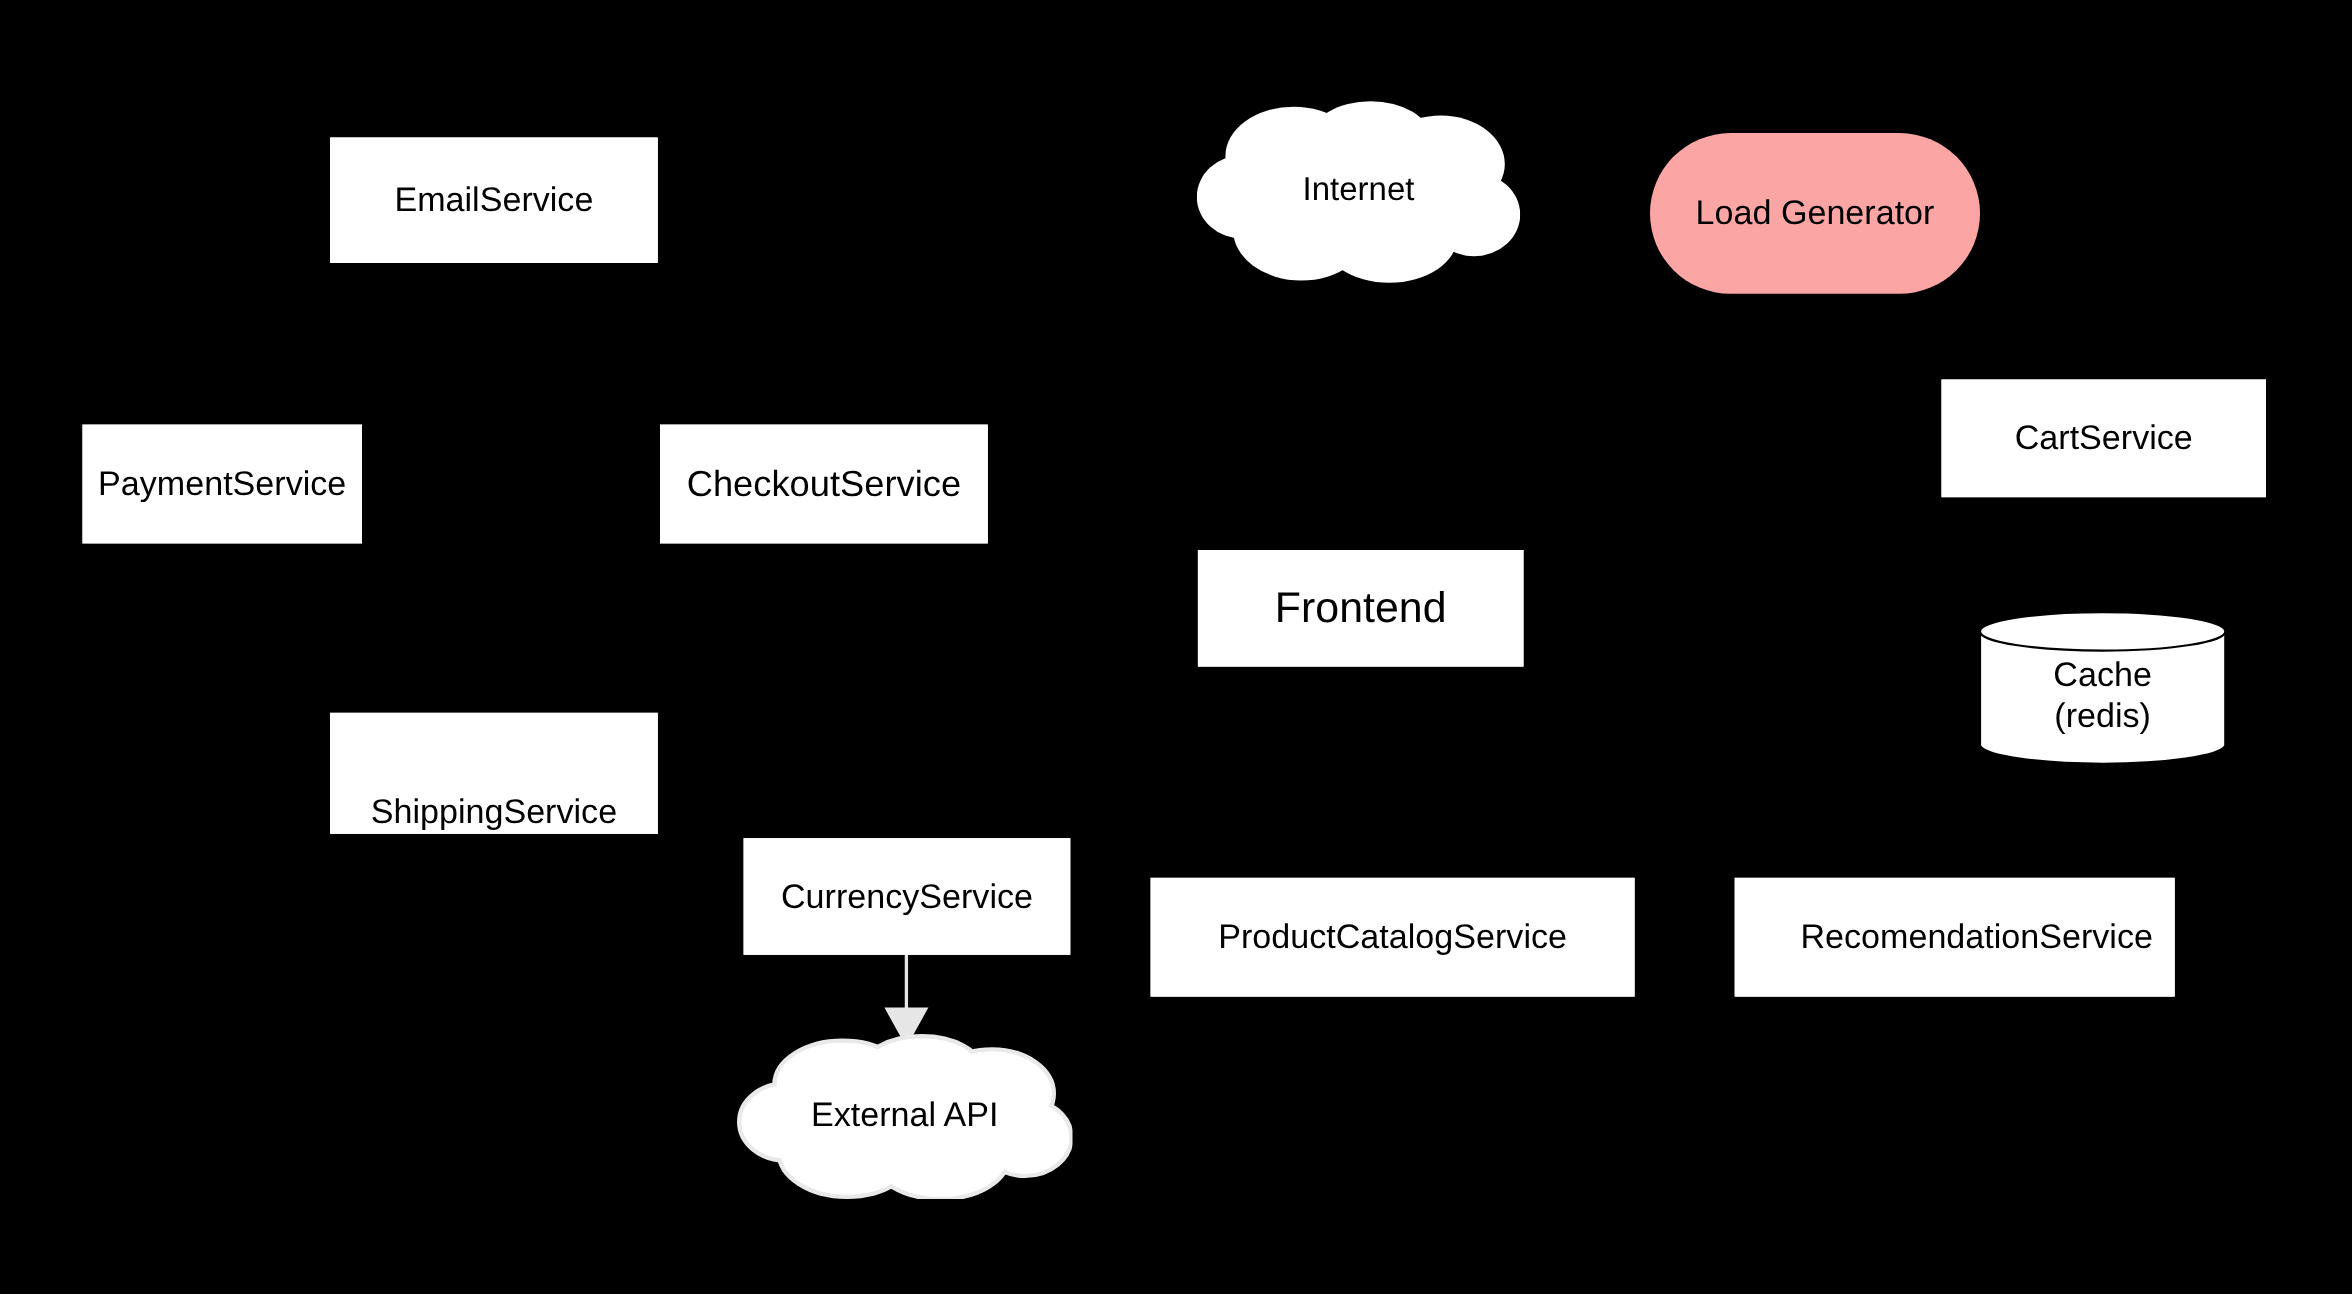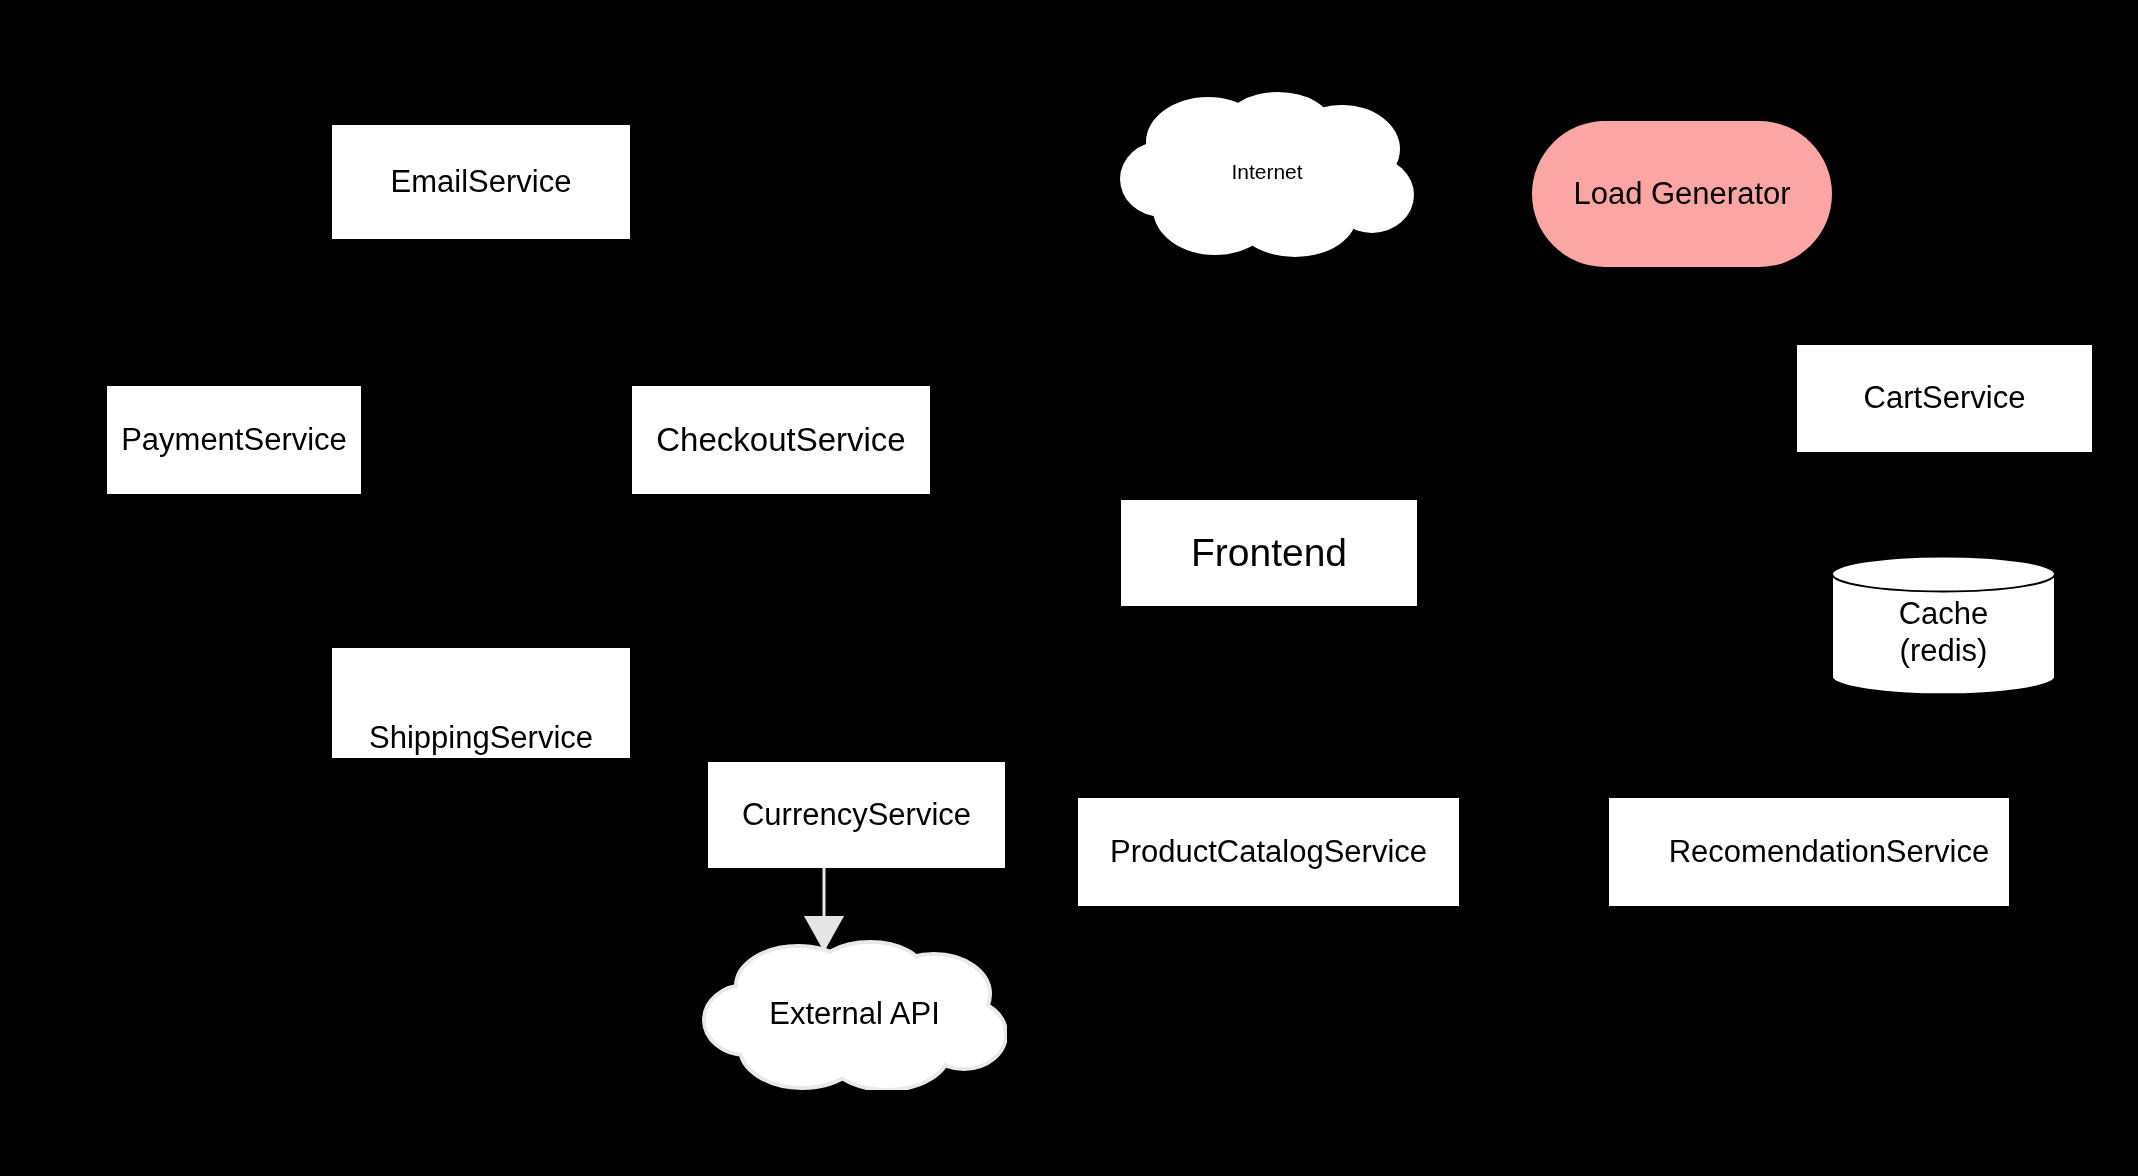--- a/index.html
+++ b/index.html
@@ -77,21 +77,21 @@
   
   #edges {
     position: absolute;
     left: 0;
     top: 0;
     width: 2138px;
     height: 1176px;
     pointer-events: none;
     z-index: 1;
   }
-  .node { z-index: 2; margin-left: 32px; }
+  .node { z-index: 2; }
 </style>
 </head>
 <body>
 
 <div id="canvas">
 
   <svg id="edges" viewBox="0 0 2138 1176" preserveAspectRatio="none">
     <g>
       <line x1="824" y1="868" x2="824" y2="918" stroke="#e6e6e6" stroke-width="3"></line>
       <polygon points="804,916 844,916 824,952" fill="#e6e6e6"></polygon>
@@ -112,21 +112,21 @@
   </div>
 
   <div class="node shape-rect" style="left:300px; top:648px; width:298px; height:110px; font-size:31px;align-items:flex-end;">
     <span class="node-label">ShippingService</span>
   </div>
 
   <div class="node shape-rect" style="left:676px; top:762px; width:297px; height:106px; font-size:31px;">
     <span class="node-label">CurrencyService</span>
   </div>
 
-  <div class="node shape-cloud" style="left:1088px; top:87px; width:294px; height:171px; font-size:21px;">
+  <div class="node shape-cloud" style="left:1088px; top:87px; width:294px; height:171px; font-size:30px;">
     <svg class="cloud-svg" viewBox="0 0 294 171" preserveAspectRatio="none">
       <g fill="#ffffff">
         <ellipse cx="88" cy="55" rx="62" ry="45"></ellipse>
         <ellipse cx="158" cy="38" rx="54" ry="33"></ellipse>
         <ellipse cx="222" cy="62" rx="58" ry="44"></ellipse>
         <ellipse cx="42" cy="92" rx="42" ry="38"></ellipse>
         <ellipse cx="252" cy="108" rx="42" ry="38"></ellipse>
         <ellipse cx="95" cy="122" rx="62" ry="46"></ellipse>
         <ellipse cx="175" cy="128" rx="62" ry="42"></ellipse>
         <rect x="40" y="55" width="215" height="75"></rect>
@@ -149,21 +149,21 @@
 
   <div class="node shape-cylinder" style="left:1799px; top:555px; width:225px; height:142px; font-size:31px;">
     <svg class="cyl-svg" viewBox="0 0 225 142" preserveAspectRatio="none">
       <path d="M1,19 L1,123 A112,18 0 0 0 224,123 L224,19 Z" fill="#ffffff" stroke="#000000" stroke-width="2"></path>
       <ellipse cx="112.5" cy="19" rx="111.5" ry="17.5" fill="#ffffff" stroke="#000000" stroke-width="2"></ellipse>
     </svg>
     <span class="node-label">Cache
 (redis)</span>
   </div>
 
-  <div class="node shape-rect" style="left:1046px; top:798px; width:381px; height:108px; font-size:31px;">
+  <div class="node shape-rect" style="left:1046px; top:798px; width:440px; height:108px; font-size:31px;">
     <span class="node-label">ProductCatalogService</span>
   </div>
 
   <div class="node shape-rect" style="left:1577px; top:798px; width:400px; height:108px; font-size:31px;padding-left:40px;">
     <span class="node-label">RecomendationService</span>
   </div>
 
   <div class="node shape-cloud" style="left:670px; top:938px; width:305px; height:152px; font-size:31px;">
     <svg class="cloud-svg" viewBox="0 0 305 152" preserveAspectRatio="none">
       <g fill="#ffffff" stroke="#e9e9e9" stroke-width="4">

